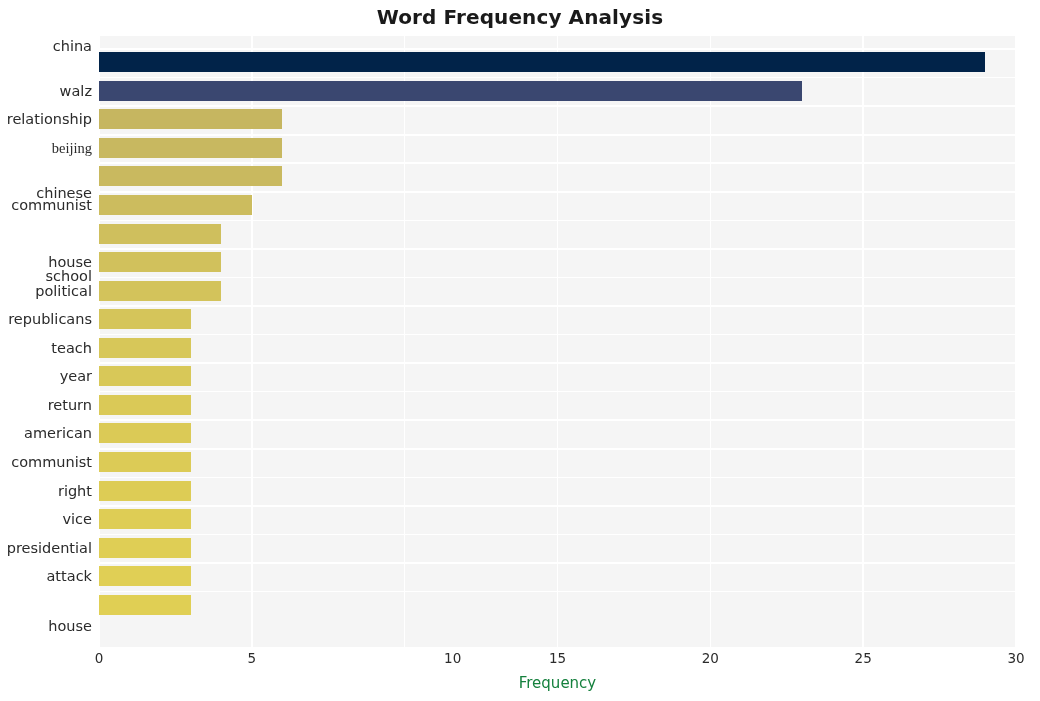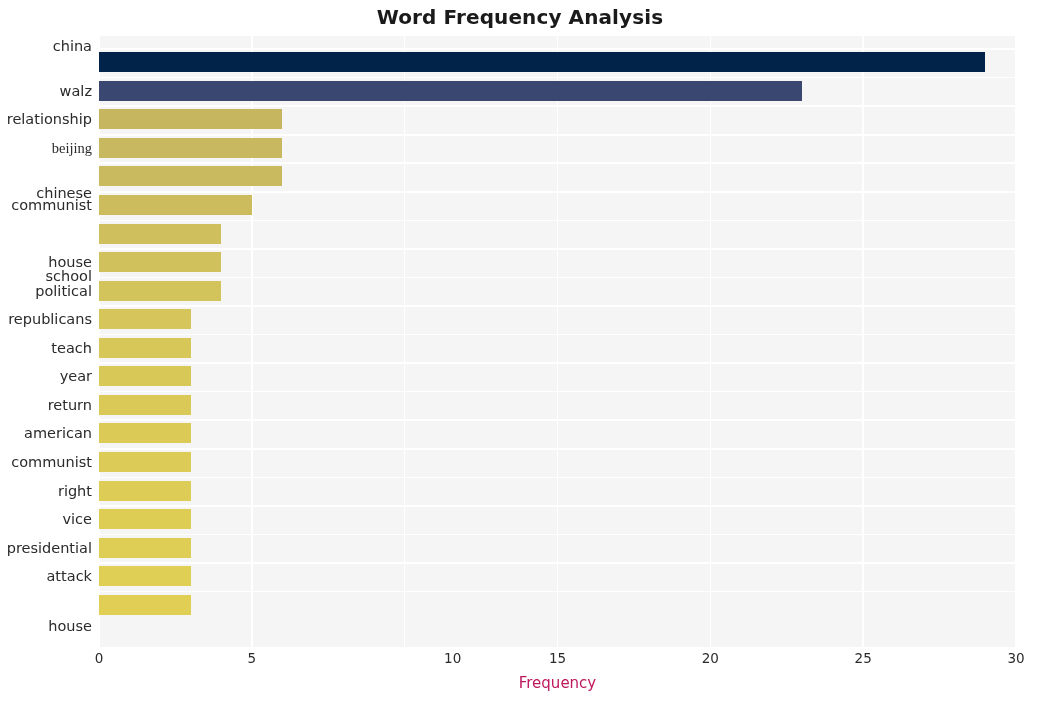--- a/index.html
+++ b/index.html
@@ -93,21 +93,21 @@
     color: #2b2b2b;
     white-space: nowrap;
   }
   #xlabel {
     position: absolute;
     left: 99px;
     top: 674px;
     width: 917px;
     text-align: center;
     font-size: 15px;
-    color: #be185d;
+    color: #15803d;
   }
 </style>
 </head>
 <body>
 
 <div id="figure">
 
   <div id="chart-title">Word Frequency Analysis</div>
 
   <div id="plot-area">

